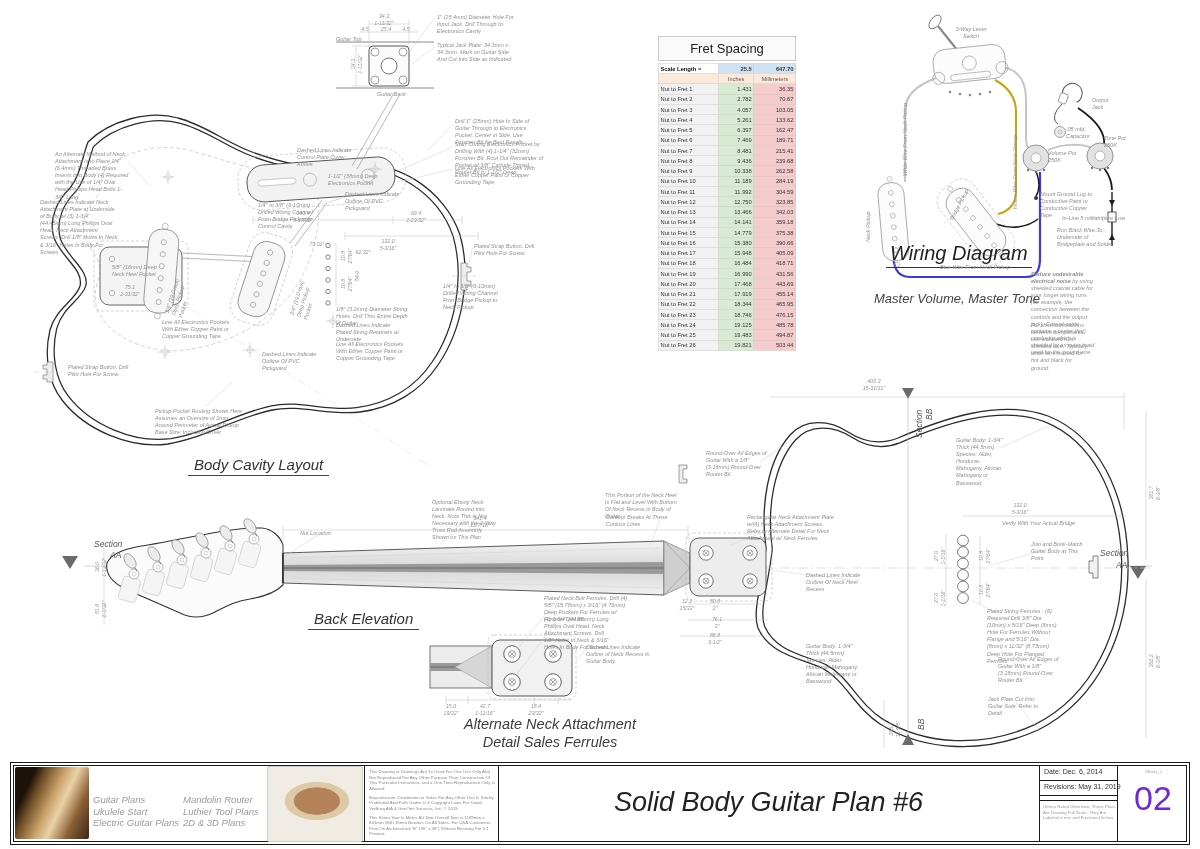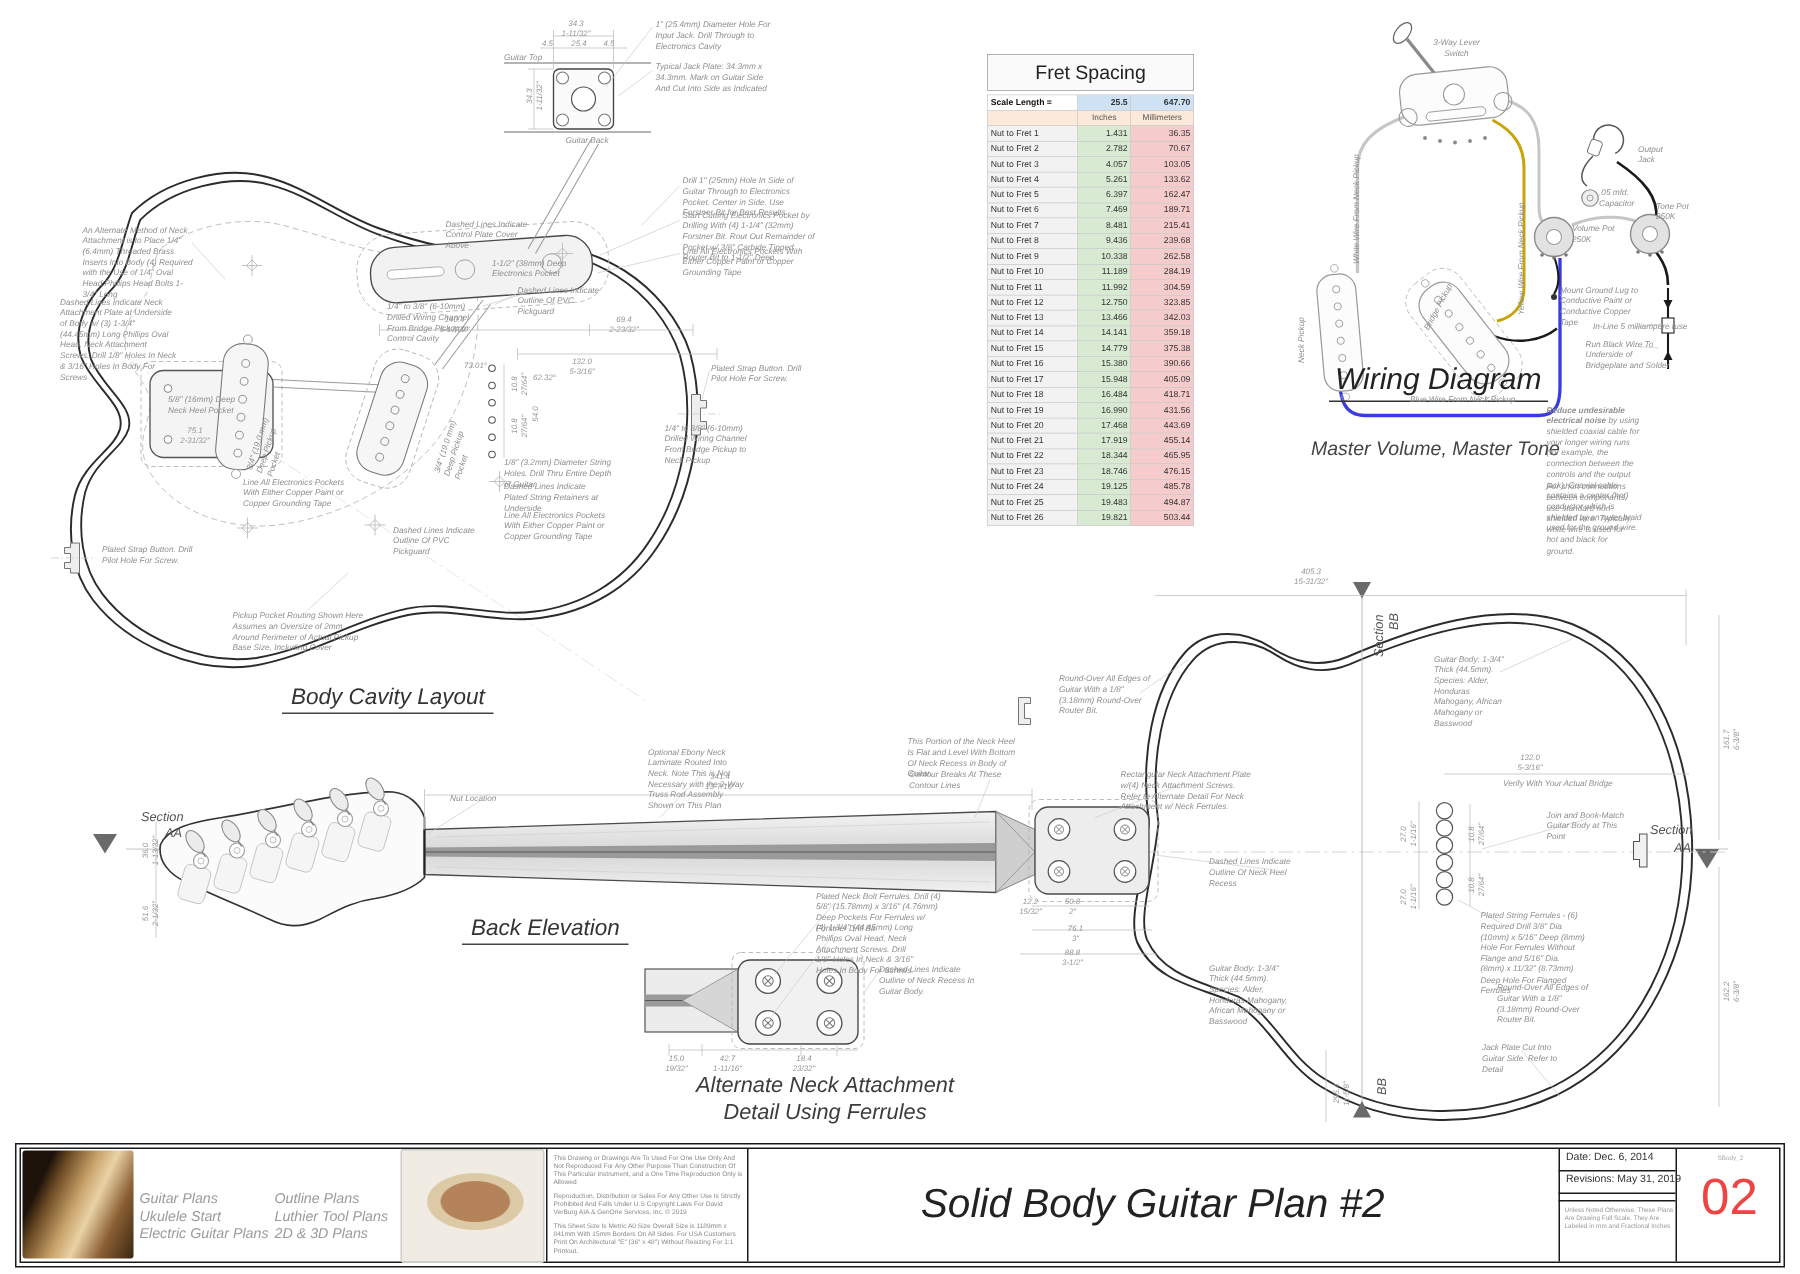--- a/index.html
+++ b/index.html
@@ -46,21 +46,21 @@
   .brand{position:absolute;font:italic 19px "Liberation Sans",sans-serif;color:#6e6e6e;white-space:nowrap;}
   .planlist div{font:italic 9.5px/11.5px "Liberation Sans",sans-serif;color:#9a9a9a;white-space:nowrap;}
   .legal{position:absolute;transform:scale(.5);transform-origin:0 0;width:256px;
          font:8.8px/1.25 "Liberation Sans",sans-serif;color:#8a8a8a;}
   .legal div{margin-bottom:7px;}
   .company{position:absolute;font:italic 12.5px "Liberation Sans",sans-serif;color:#333;text-align:center;}
   .btitle{position:absolute;font:italic 27px "Liberation Sans",sans-serif;color:#222;text-align:center;}
   .tbrow{position:absolute;font:7px "Liberation Sans",sans-serif;color:#333;white-space:nowrap;}
   .tbnote{position:absolute;transform:scale(.5);transform-origin:0 0;width:150px;
           font:8.6px/1.25 "Liberation Sans",sans-serif;color:#999;}
-  .pagenum{position:absolute;font:34px "Liberation Sans",sans-serif;color:#ef4444;text-align:center;}
+  .pagenum{position:absolute;font:34px "Liberation Sans",sans-serif;color:#6d28d9;text-align:center;}
   .filecode{position:absolute;transform:scale(.5);transform-origin:0 0;
             font:8.5px "Liberation Sans",sans-serif;color:#aaa;white-space:nowrap;}
 </style>
 </head>
 <body>
 
 <div class="sheet">
 
 <svg width="1200" height="760" viewBox="0 0 1200 760">
   <defs>
@@ -426,21 +426,21 @@
           <path d="M585,649 L576,662"></path>
     </g>
   </g>
 </svg>
 
 <div class="dtitle" style="left:188px;top:456px;">Body Cavity Layout</div>
 <div class="dtitle" style="left:308px;top:610px;">Back Elevation</div>
 <div class="wtitle" style="left:886px;top:242px;">Wiring Diagram</div>
 <div class="wsub" style="left:874px;top:291px;">Master Volume, Master Tone</div>
 <div class="alt-title" style="left:452px;top:715px;width:196px;">Alternate Neck Attachment
-Detail Using Ferrules</div>
+Detail Sales Ferrules</div>
 
 <div class="tiny" style="left:55px;top:150px;width:150px;">An Alternate Method of Neck Attachment is to Place 1/4" (6.4mm) Threaded Brass Inserts Into Body (4) Required with the Use of 1/4" Oval Head Phillips Head Bolts 1-3/4" Long</div>
 <div class="tiny" style="left:40px;top:198px;width:156px;">Dashed Lines Indicate Neck Attachment Plate at Underside of Body w/ (3) 1-3/4" (44.45mm) Long Phillips Oval Head, Neck Attachment Screws.  Drill 1/8" Holes In Neck &amp; 3/16" Holes In Body For Screws</div>
 <div class="tiny" style="left:345px;top:190px;width:120px;">Dashed Lines Indicate Outline Of PVC Pickguard</div>
 <div class="tiny" style="left:262px;top:350px;width:124px;">Dashed Lines Indicate Outline Of PVC Pickguard</div>
 <div class="tiny" style="left:443px;top:282px;width:124px;">1/4" to 3/8" (6-10mm) Drilled Wiring Channel From Bridge Pickup to Neck Pickup</div>
 <div class="tiny" style="left:297px;top:146px;width:116px;">Dashed Lines Indicate Control Plate Cover Above</div>
 <div class="tiny" style="left:328px;top:172px;width:104px;">1-1/2" (38mm) Deep Electronics Pocket</div>
 <div class="tiny" style="left:258px;top:201px;width:112px;">1/4" to 3/8" (6-10mm) Drilled Wiring Channel From Bridge Pickup to Control Cavity</div>
 <div class="tiny" style="left:112px;top:263px;width:96px;">5/8" (16mm) Deep Neck Heel Pocket</div>
@@ -729,32 +729,32 @@
   <div class="photo" style="left:256px;top:3px;width:94px;height:74px;background:
     radial-gradient(ellipse 60% 45% at 52% 46%,#b5835a 0 40%,#dcc9a6 42% 56%,#f0ece4 58%),
     linear-gradient(#e8e4dc,#d8d4cc);border:1px solid #ccc;"></div>
 
   <div class="planlist" style="position:absolute;left:82px;top:31px;">
     <div>Guitar Plans</div>
     <div>Ukulele Start</div>
     <div>Electric Guitar Plans</div>
   </div>
   <div class="planlist" style="position:absolute;left:172px;top:31px;">
-    <div>Outline Plans</div>
+    <div>Mandolin Router</div>
     <div>Luthier Tool Plans</div>
     <div>2D &amp; 3D Plans</div>
   </div>
 
   <div class="legal" style="left:358px;top:6px;">
     <div>This Drawing or Drawings Are To Used For One Use Only And Not Reproduced For Any Other Purpose Than Construction Of This Particular Instrument, and a One Time Reproduction Only is Allowed</div>
     <div>Reproduction, Distribution or Sales For Any Other Use Is Strictly Prohibited And Falls Under U.S Copyright Laws For David VerBurg AIA &amp; GenOne Services, Inc. © 2019</div>
     <div>This Sheet Size Is Metric A0 Size Overall Size is 1189mm x 841mm With 15mm Borders On All Sides. For USA Customers Print On Architectural "E" (36" x 48") Without Resizing For 1:1 Printout.</div>
   </div>
 
-  <div class="btitle" style="left:487px;width:541px;top:24px;">Solid Body Guitar Plan #2</div>
+  <div class="btitle" style="left:487px;width:541px;top:24px;">Solid Body Guitar Plan #6</div>
 
   <div class="tbrow" style="left:1033px;top:5px;">Date: Dec. 6, 2014</div>
   <div class="hline" style="left:1028px;width:78px;top:17px;"></div>
   <div class="tbrow" style="left:1033px;top:20px;">Revisions: May 31, 2019</div>
   <div class="hline" style="left:1028px;width:78px;top:32px;"></div>
   <div class="hline" style="left:1028px;width:78px;top:37px;"></div>
   <div class="tbnote" style="left:1032px;top:41px;">Unless Noted Otherwise, These Plans Are Drawing Full Scale. They Are Labeled in mm and Fractional Inches</div>
 
   <div class="filecode" style="left:1134px;top:6px;">SBody_2</div>
   <div class="pagenum" style="left:1106px;width:72px;top:16px;">02</div>

